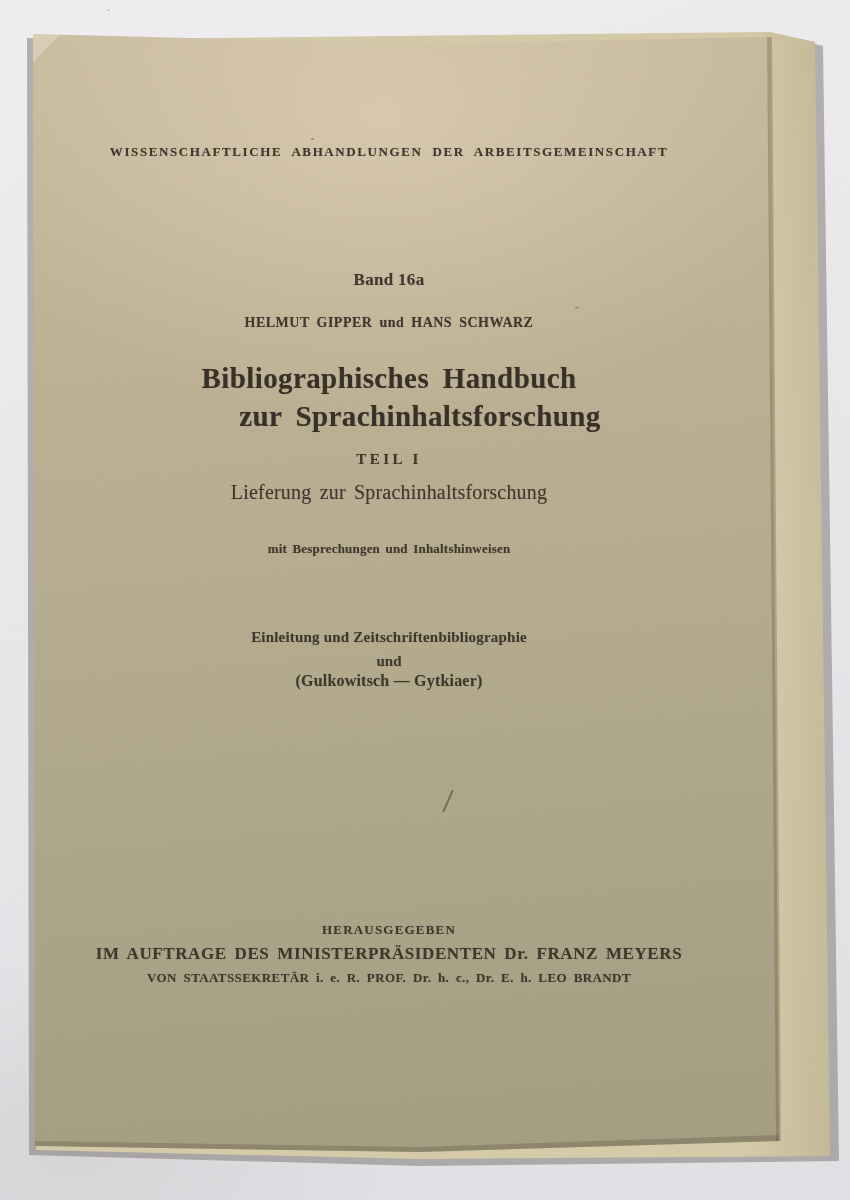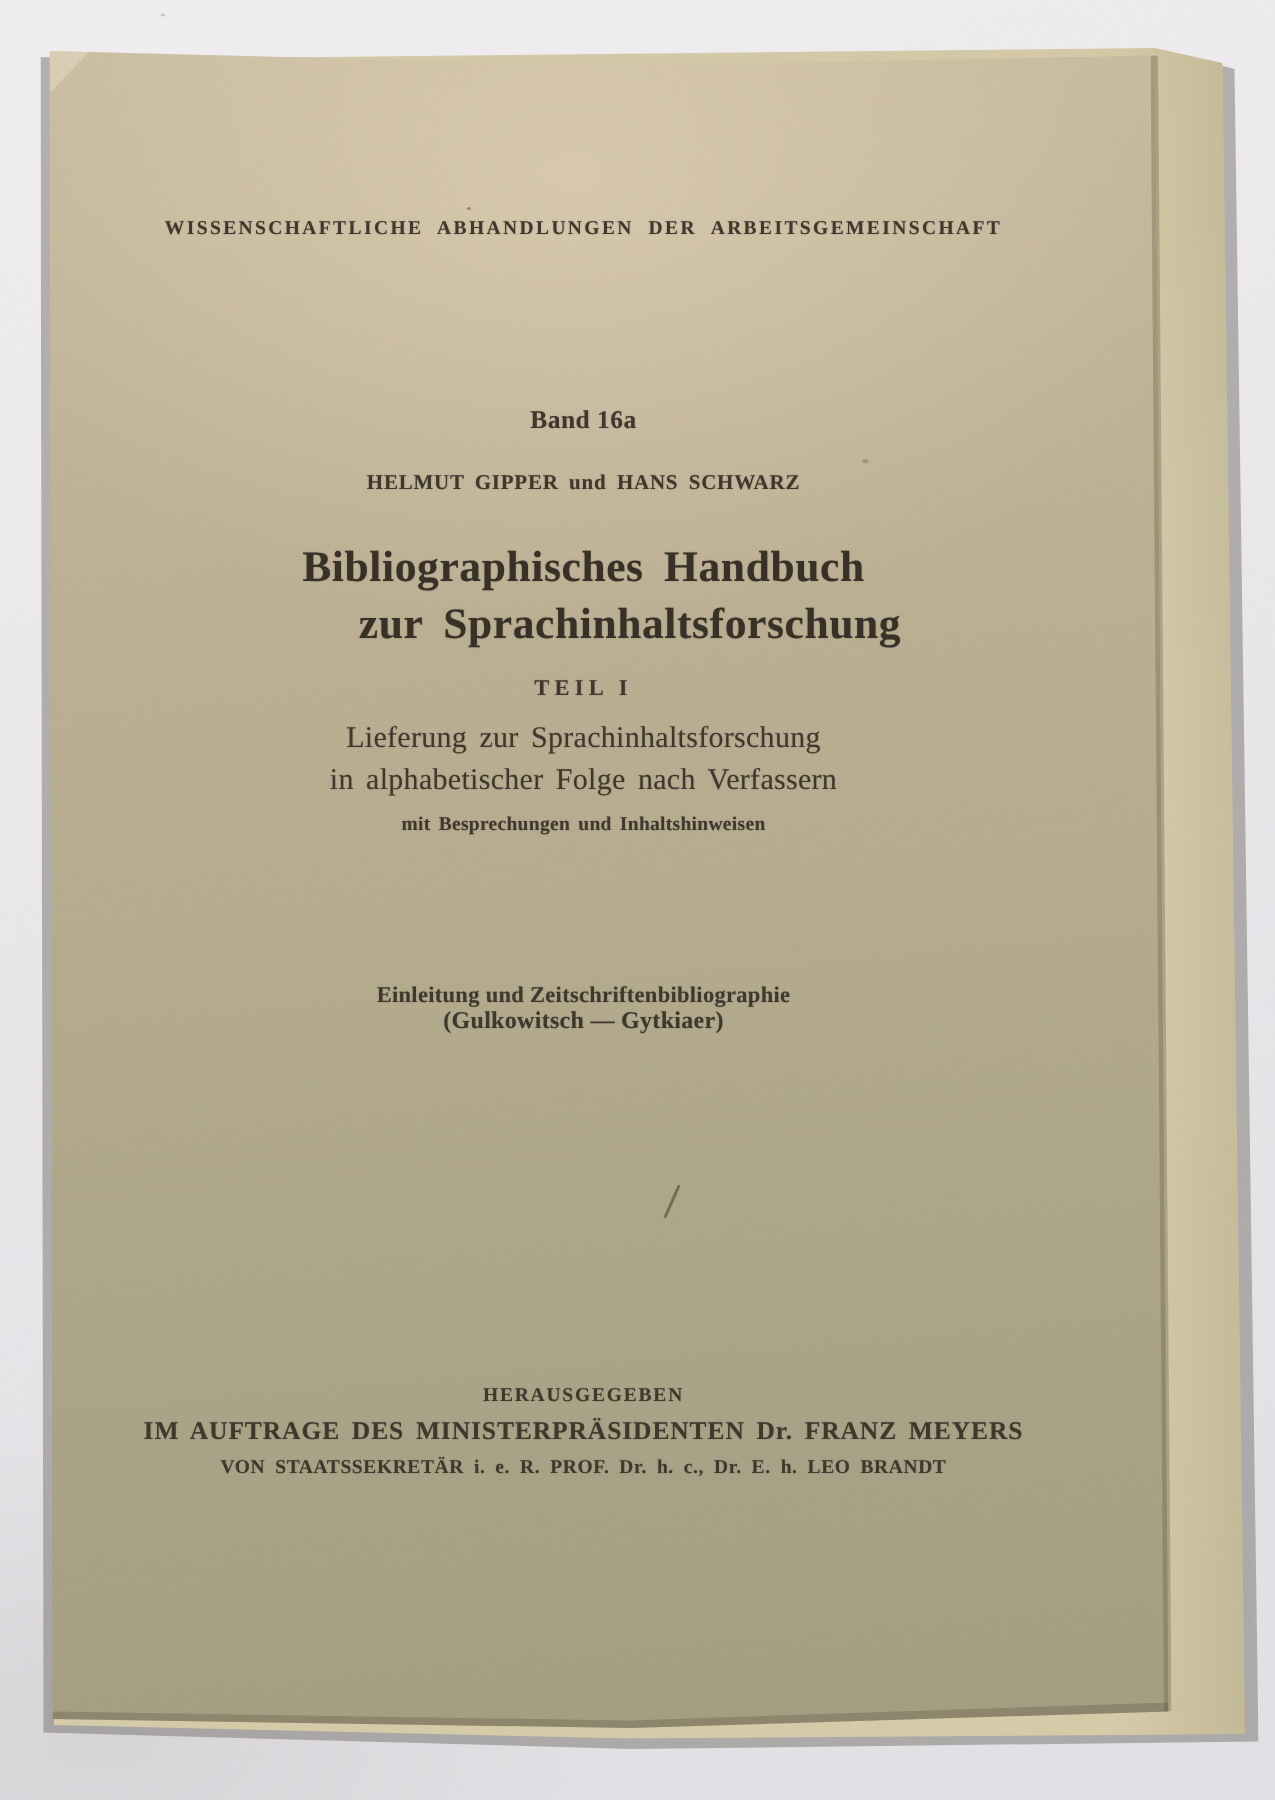--- a/index.html
+++ b/index.html
@@ -74,21 +74,21 @@
   .series2 { top: 168px; font-size: 13px; font-weight: 700; letter-spacing: 1.6px; word-spacing: 5px; }
   .band    { top: 271px; font-size: 17px; font-weight: 700; letter-spacing: 0.3px; }
   .authors { top: 316px; font-size: 14px; font-weight: 700; letter-spacing: 0.5px; word-spacing: 3px; }
   .title1  { top: 364px; font-size: 29px; font-weight: 700; letter-spacing: 0.4px; word-spacing: 6px; color: #362f25; }
   .title2  { top: 402px; font-size: 29px; font-weight: 700; letter-spacing: 0.4px; word-spacing: 6px; color: #362f25; padding-left: 31px; }
   .teil    { top: 452px; font-size: 15px; font-weight: 700; letter-spacing: 3.5px; }
   .sub1    { top: 482px; font-size: 20px; font-weight: 400; letter-spacing: 0.2px; word-spacing: 3px; }
   .sub2    { top: 510px; font-size: 20px; font-weight: 400; letter-spacing: 0.2px; word-spacing: 3px; }
   .sub3    { top: 542px; font-size: 13px; font-weight: 700; letter-spacing: 0.2px; word-spacing: 2px; }
   .lief    { top: 604px; font-size: 16px; font-weight: 700; }
-  .iss1    { top: 630px; font-size: 15px; font-weight: 700; letter-spacing: 0.2px; margin-top: 27px; }
+  .iss1    { top: 630px; font-size: 15px; font-weight: 700; letter-spacing: 0.2px; }
   .iss2    { top: 654px; font-size: 15px; font-weight: 700; }
   .iss3    { top: 673px; font-size: 16px; font-weight: 700; letter-spacing: 0.2px; }
   .pub1    { top: 923px; font-size: 13px; font-weight: 700; letter-spacing: 1.2px; }
   .pub2    { top: 945px; font-size: 17px; font-weight: 700; letter-spacing: 0.6px; word-spacing: 3px; }
   .pub3    { top: 971px; font-size: 13px; font-weight: 700; letter-spacing: 0.4px; word-spacing: 3px; }
 
   
   .speck { position: absolute; border-radius: 50%; background: rgba(80,68,50,0.45); }
   .speck-a { left: 311px; top: 138px; width: 3px; height: 2px; }
   .speck-b { left: 575px; top: 306px; width: 4px; height: 3px; opacity: 0.6; }
@@ -118,24 +118,24 @@
 
     <div class="line band">Band 16a</div>
     <div class="line authors">HELMUT GIPPER und HANS SCHWARZ</div>
 
     <div class="line title1">Bibliographisches Handbuch</div>
     <div class="line title2">zur Sprachinhaltsforschung</div>
 
     <div class="line teil">TEIL I</div>
 
     <div class="line sub1">Lieferung zur Sprachinhaltsforschung</div>
-    <div class="line sub2">in alphabetischer Folge nach Verfassern</div>
     <div class="line sub3">mit Besprechungen und Inhaltshinweisen</div>
 
     <div class="line iss1">Einleitung und Zeitschriftenbibliographie</div>
+    <div class="line iss2">und</div>
     <div class="line iss3">(Gulkowitsch — Gytkiaer)</div>
 
     <div class="line pub1">HERAUSGEGEBEN</div>
     <div class="line pub2">IM AUFTRAGE DES MINISTERPRÄSIDENTEN Dr. FRANZ MEYERS</div>
     <div class="line pub3">VON STAATSSEKRETÄR i. e. R. PROF. Dr. h. c., Dr. E. h. LEO BRANDT</div>
 
     <div class="speck speck-a"></div>
     <div class="speck speck-b"></div>
     <div class="scratch"></div>
   </div>

